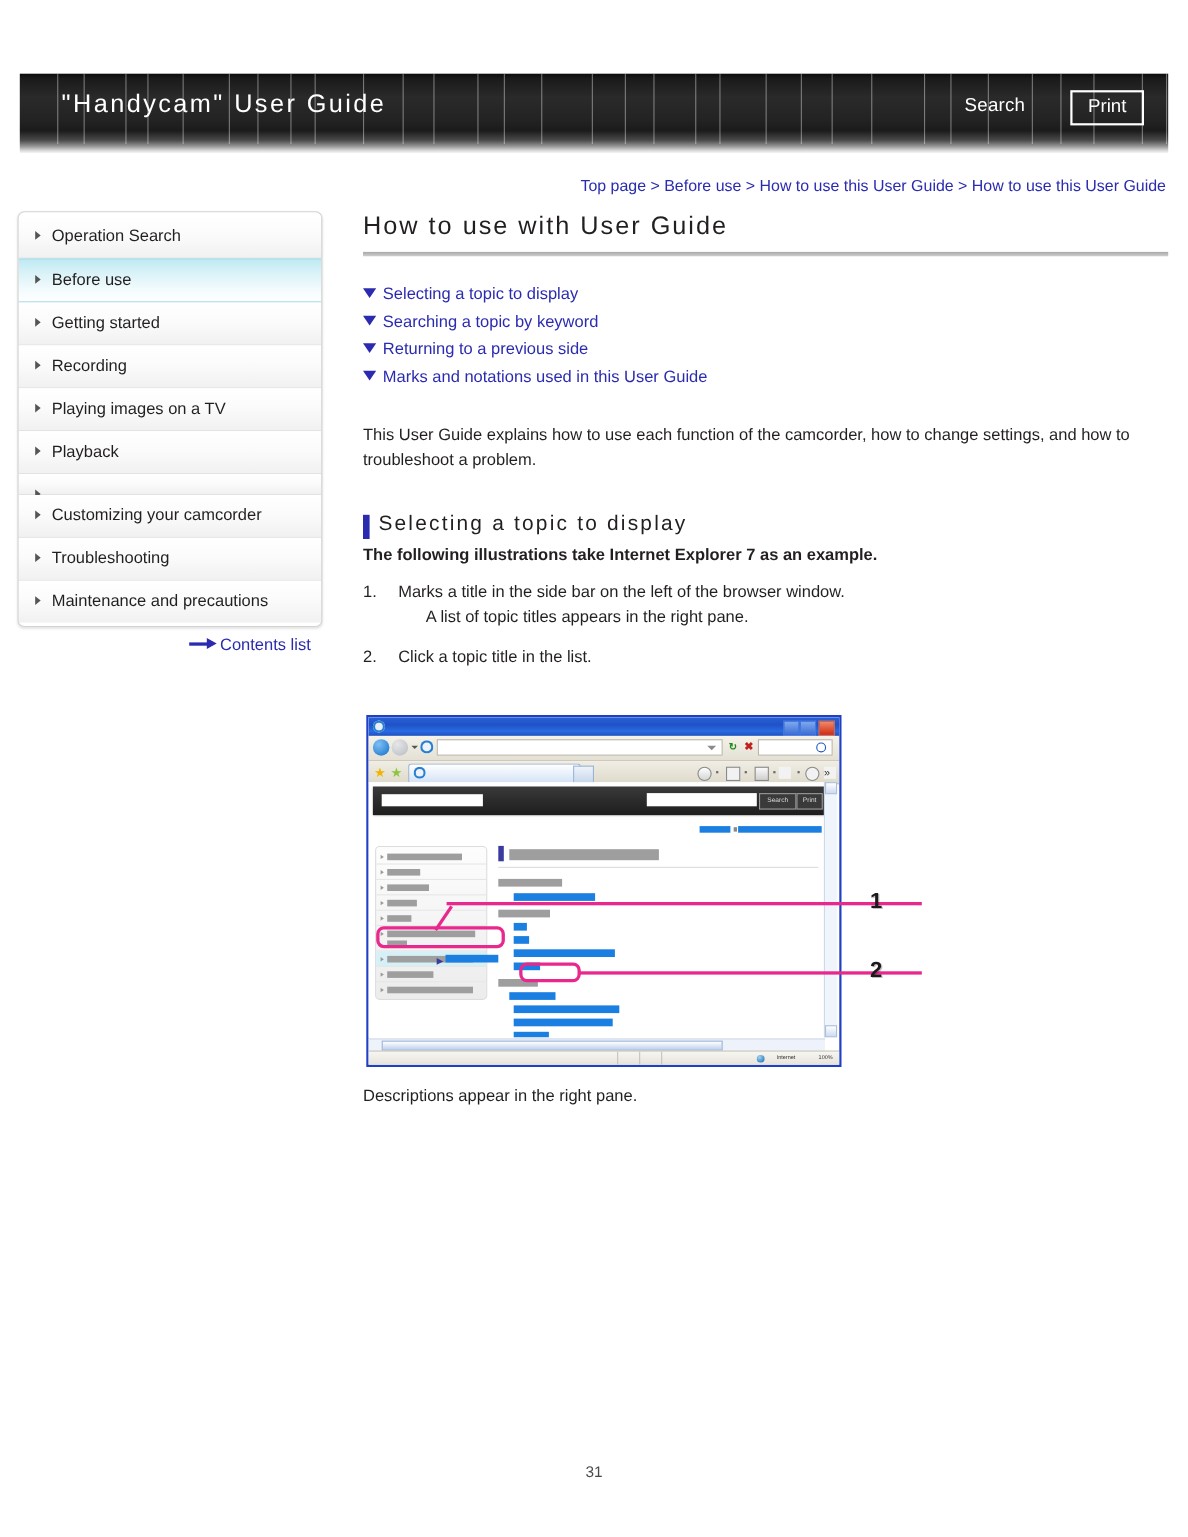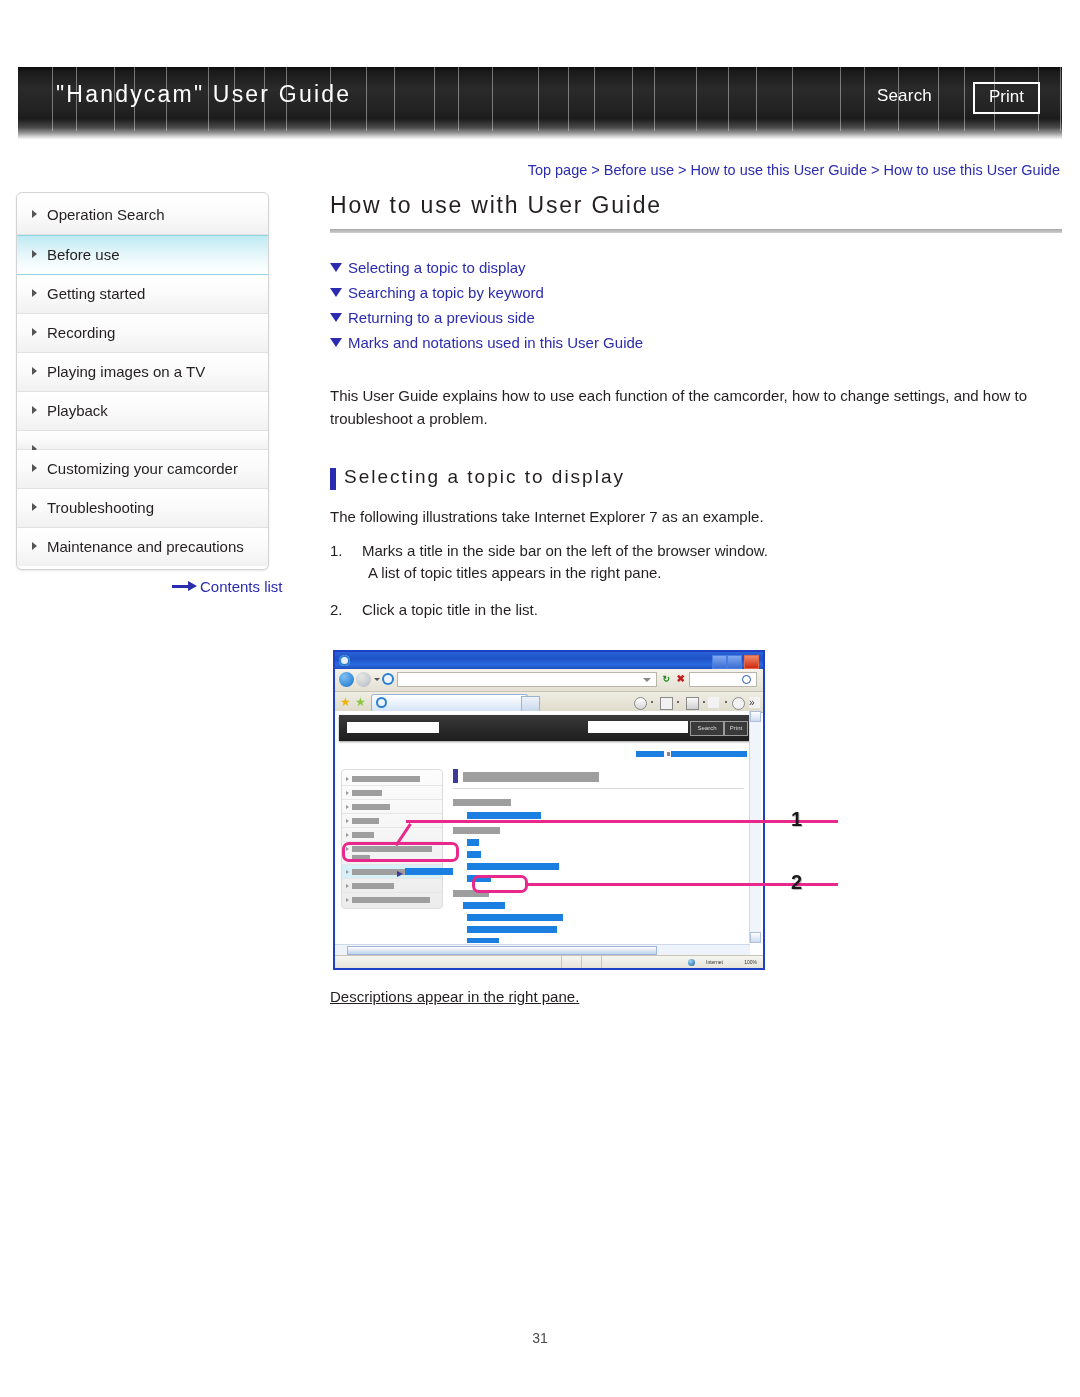--- a/index.html
+++ b/index.html
@@ -81,21 +81,21 @@
     font-size: 14.5px;
     color: #2b2bb0;
     white-space: nowrap;
   }
 
   
   #sidebar {
     position: absolute;
     left: 16px;
     top: 192px;
-    width: 253px;
+    width: 277px;
     border: 1px solid #d3d3d3;
     border-radius: 6px;
     background: #ffffff;
     box-sizing: border-box;
     padding: 3px 0 3px 0;
     box-shadow: 0 1px 2px rgba(0,0,0,0.10);
     overflow: hidden;
   }
   .side-item {
     position: relative;
@@ -199,43 +199,43 @@
     left: 0; top: 2px;
     width: 6px; height: 22px;
     background: #2b2bb0;
   }
   #sub-heading {
     font-size: 19px;
     letter-spacing: 2px;
     color: #231f20;
   }
   #example-line {
-    margin-top: 20px;
+    margin-top: 8px;
     font-size: 15px;
     color: #231f20;
+    font-weight: bold;
   }
   .step {
     margin-top: 15px;
     font-size: 15px;
     line-height: 22px;
     position: relative;
     padding-left: 32px;
   }
   .step-num {
     position: absolute;
     left: 0; top: 0;
     width: 28px;
     font-size: 15px;
   }
-  .step-sub { display: block; padding-left: 6px; }
+  .step-sub { display: block; padding-left: 6px; margin-left: 19px; }
   #caption {
     margin-top: 0;
     font-size: 15px;
     color: #231f20;
-    text-decoration: underline;
   }
 
   
   #illus-wrap {
     position: absolute;
     left: 330px;
     top: 648px;
     width: 510px;
     height: 325px;
   }

